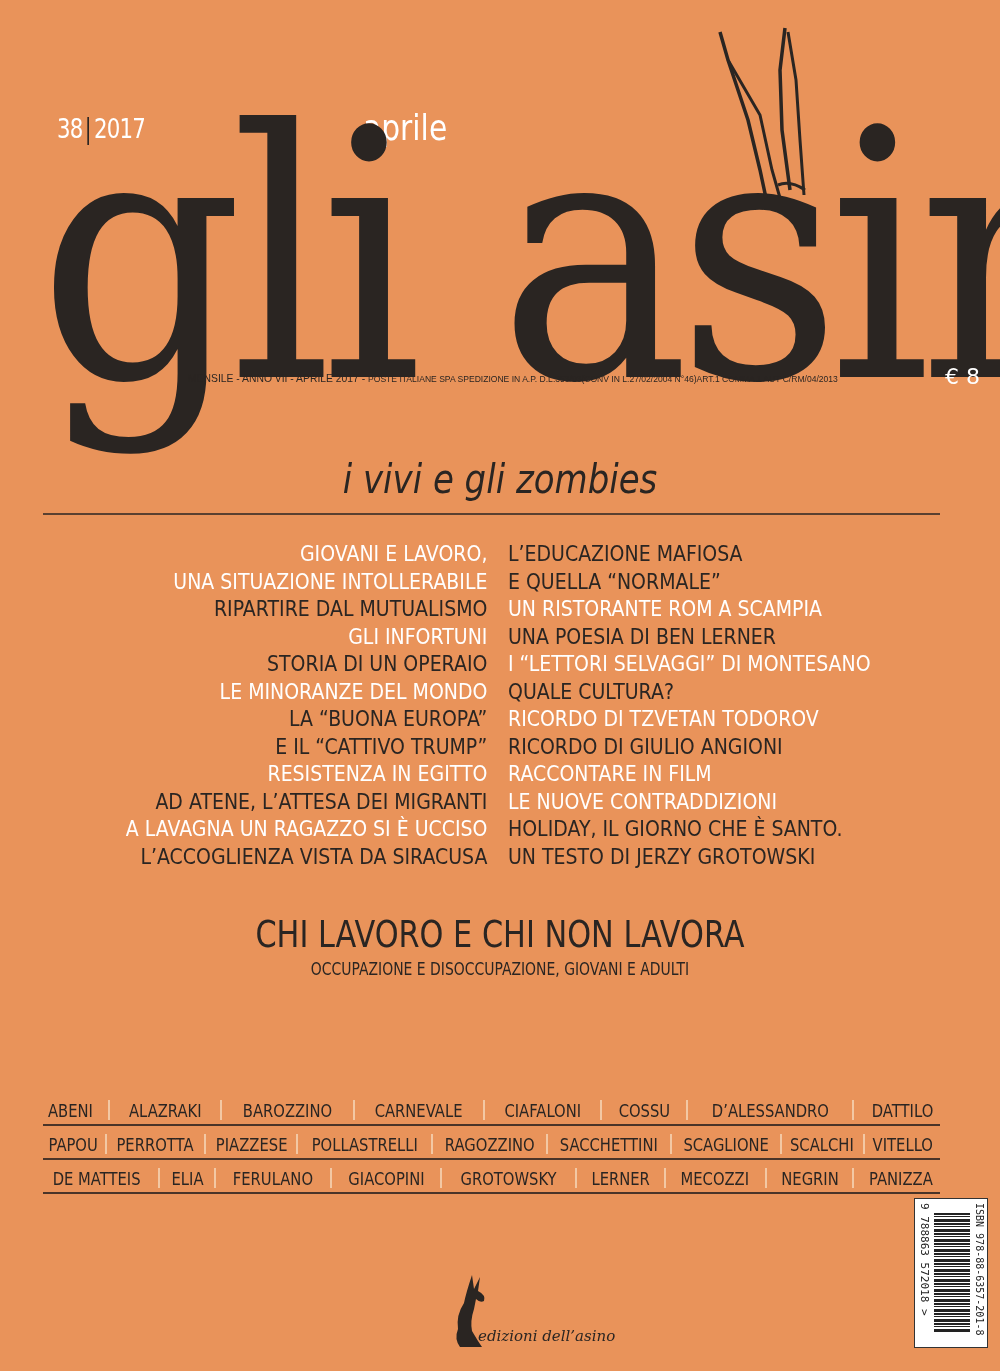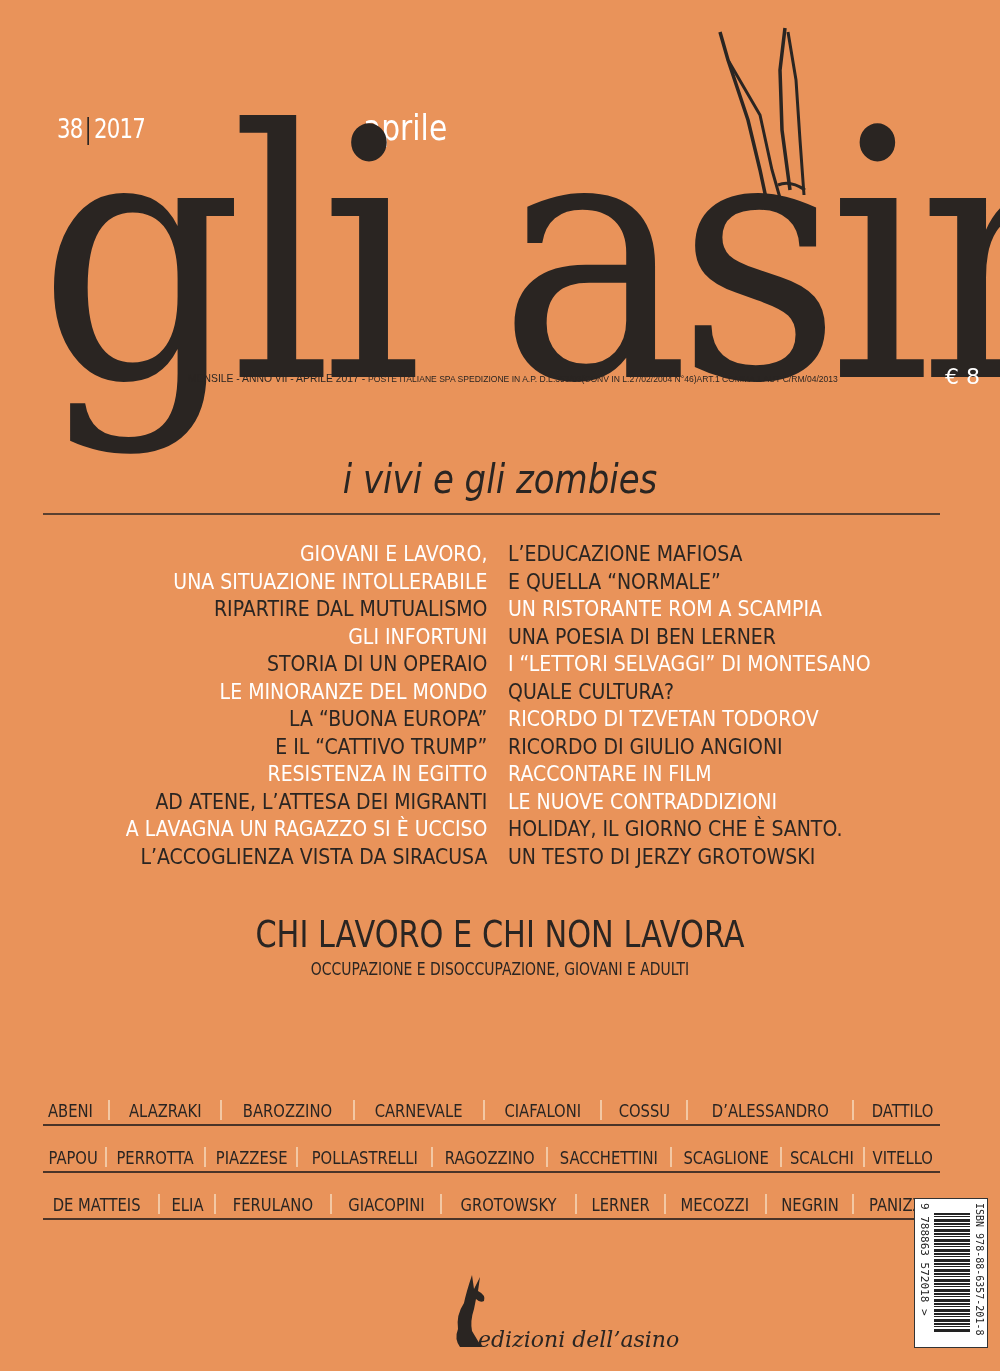--- a/index.html
+++ b/index.html
@@ -52,28 +52,28 @@
     font-family:"DejaVu Sans", sans-serif; transform:scaleX(0.82); transform-origin:center top;
   }
   .feature-sub {
     left:0; width:1000px; top:959px; text-align:center; font-size:17px;
     font-family:"DejaVu Sans", sans-serif; transform:scaleX(0.82); transform-origin:center top;
   }
   .authors { left:43px; top:1096px; width:897px; }
   .author-row {
     display:flex; justify-content:space-between; align-items:center;
     height:28px; border-bottom:2px solid #4a3428; font-size:18px;
-    font-family:"DejaVu Sans", sans-serif; margin-bottom:17px;
+    font-family:"DejaVu Sans", sans-serif; margin-bottom:4px;
   }
   .author-row span.n { transform:scaleX(0.82); display:inline-block; white-space:nowrap; }
   .author-row span.bar { width:2px; height:20px; background:#f3c8a4; display:inline-block; }
   .logo { left:452px; top:1275px; }
   .publisher {
     left:478px; top:1327px; font-family:"DejaVu Serif", serif; font-style:italic;
-    font-size:22px; color:#2a2522;
+    font-size:15px; color:#2a2522;
   }
   .barcode {
     left:914px; top:1198px; width:72px; height:148px; background:#fff;
     border:1px solid #333;
   }
   .isbn-text {
     position:absolute; right:2px; top:4px; writing-mode:vertical-rl;
     font-size:10px; font-family:"DejaVu Sans Mono", monospace; color:#222;
   }
   .ean-text {

